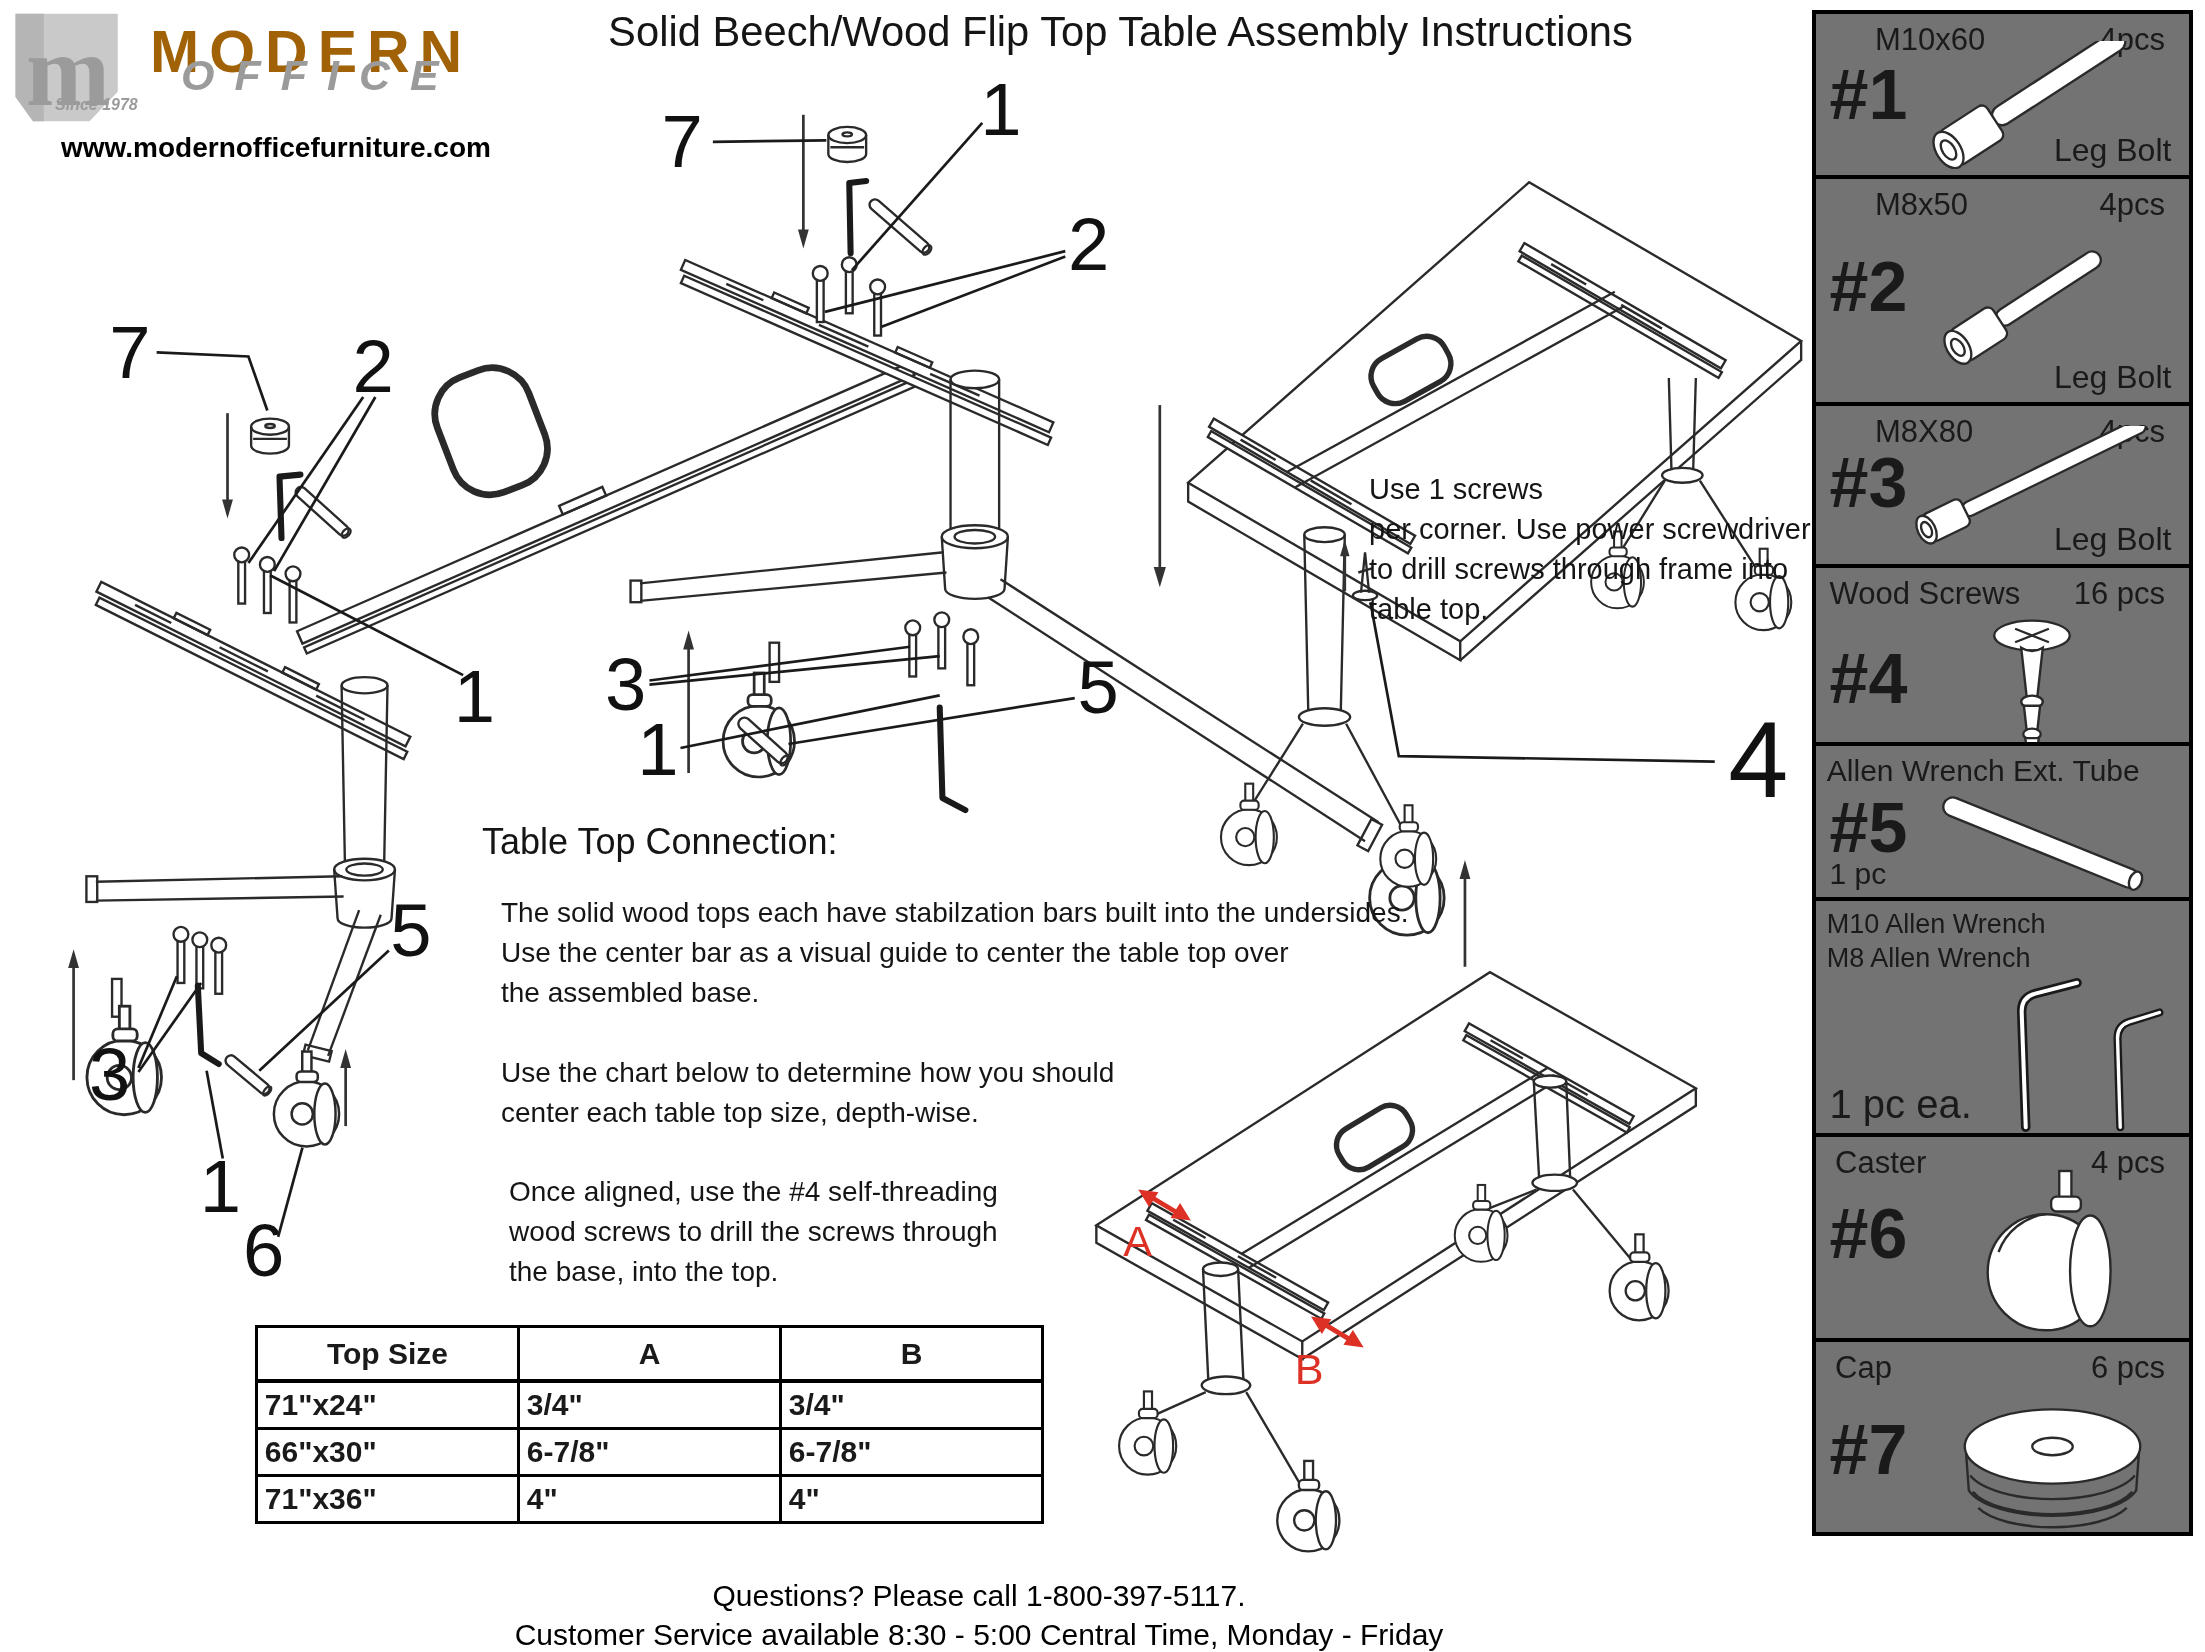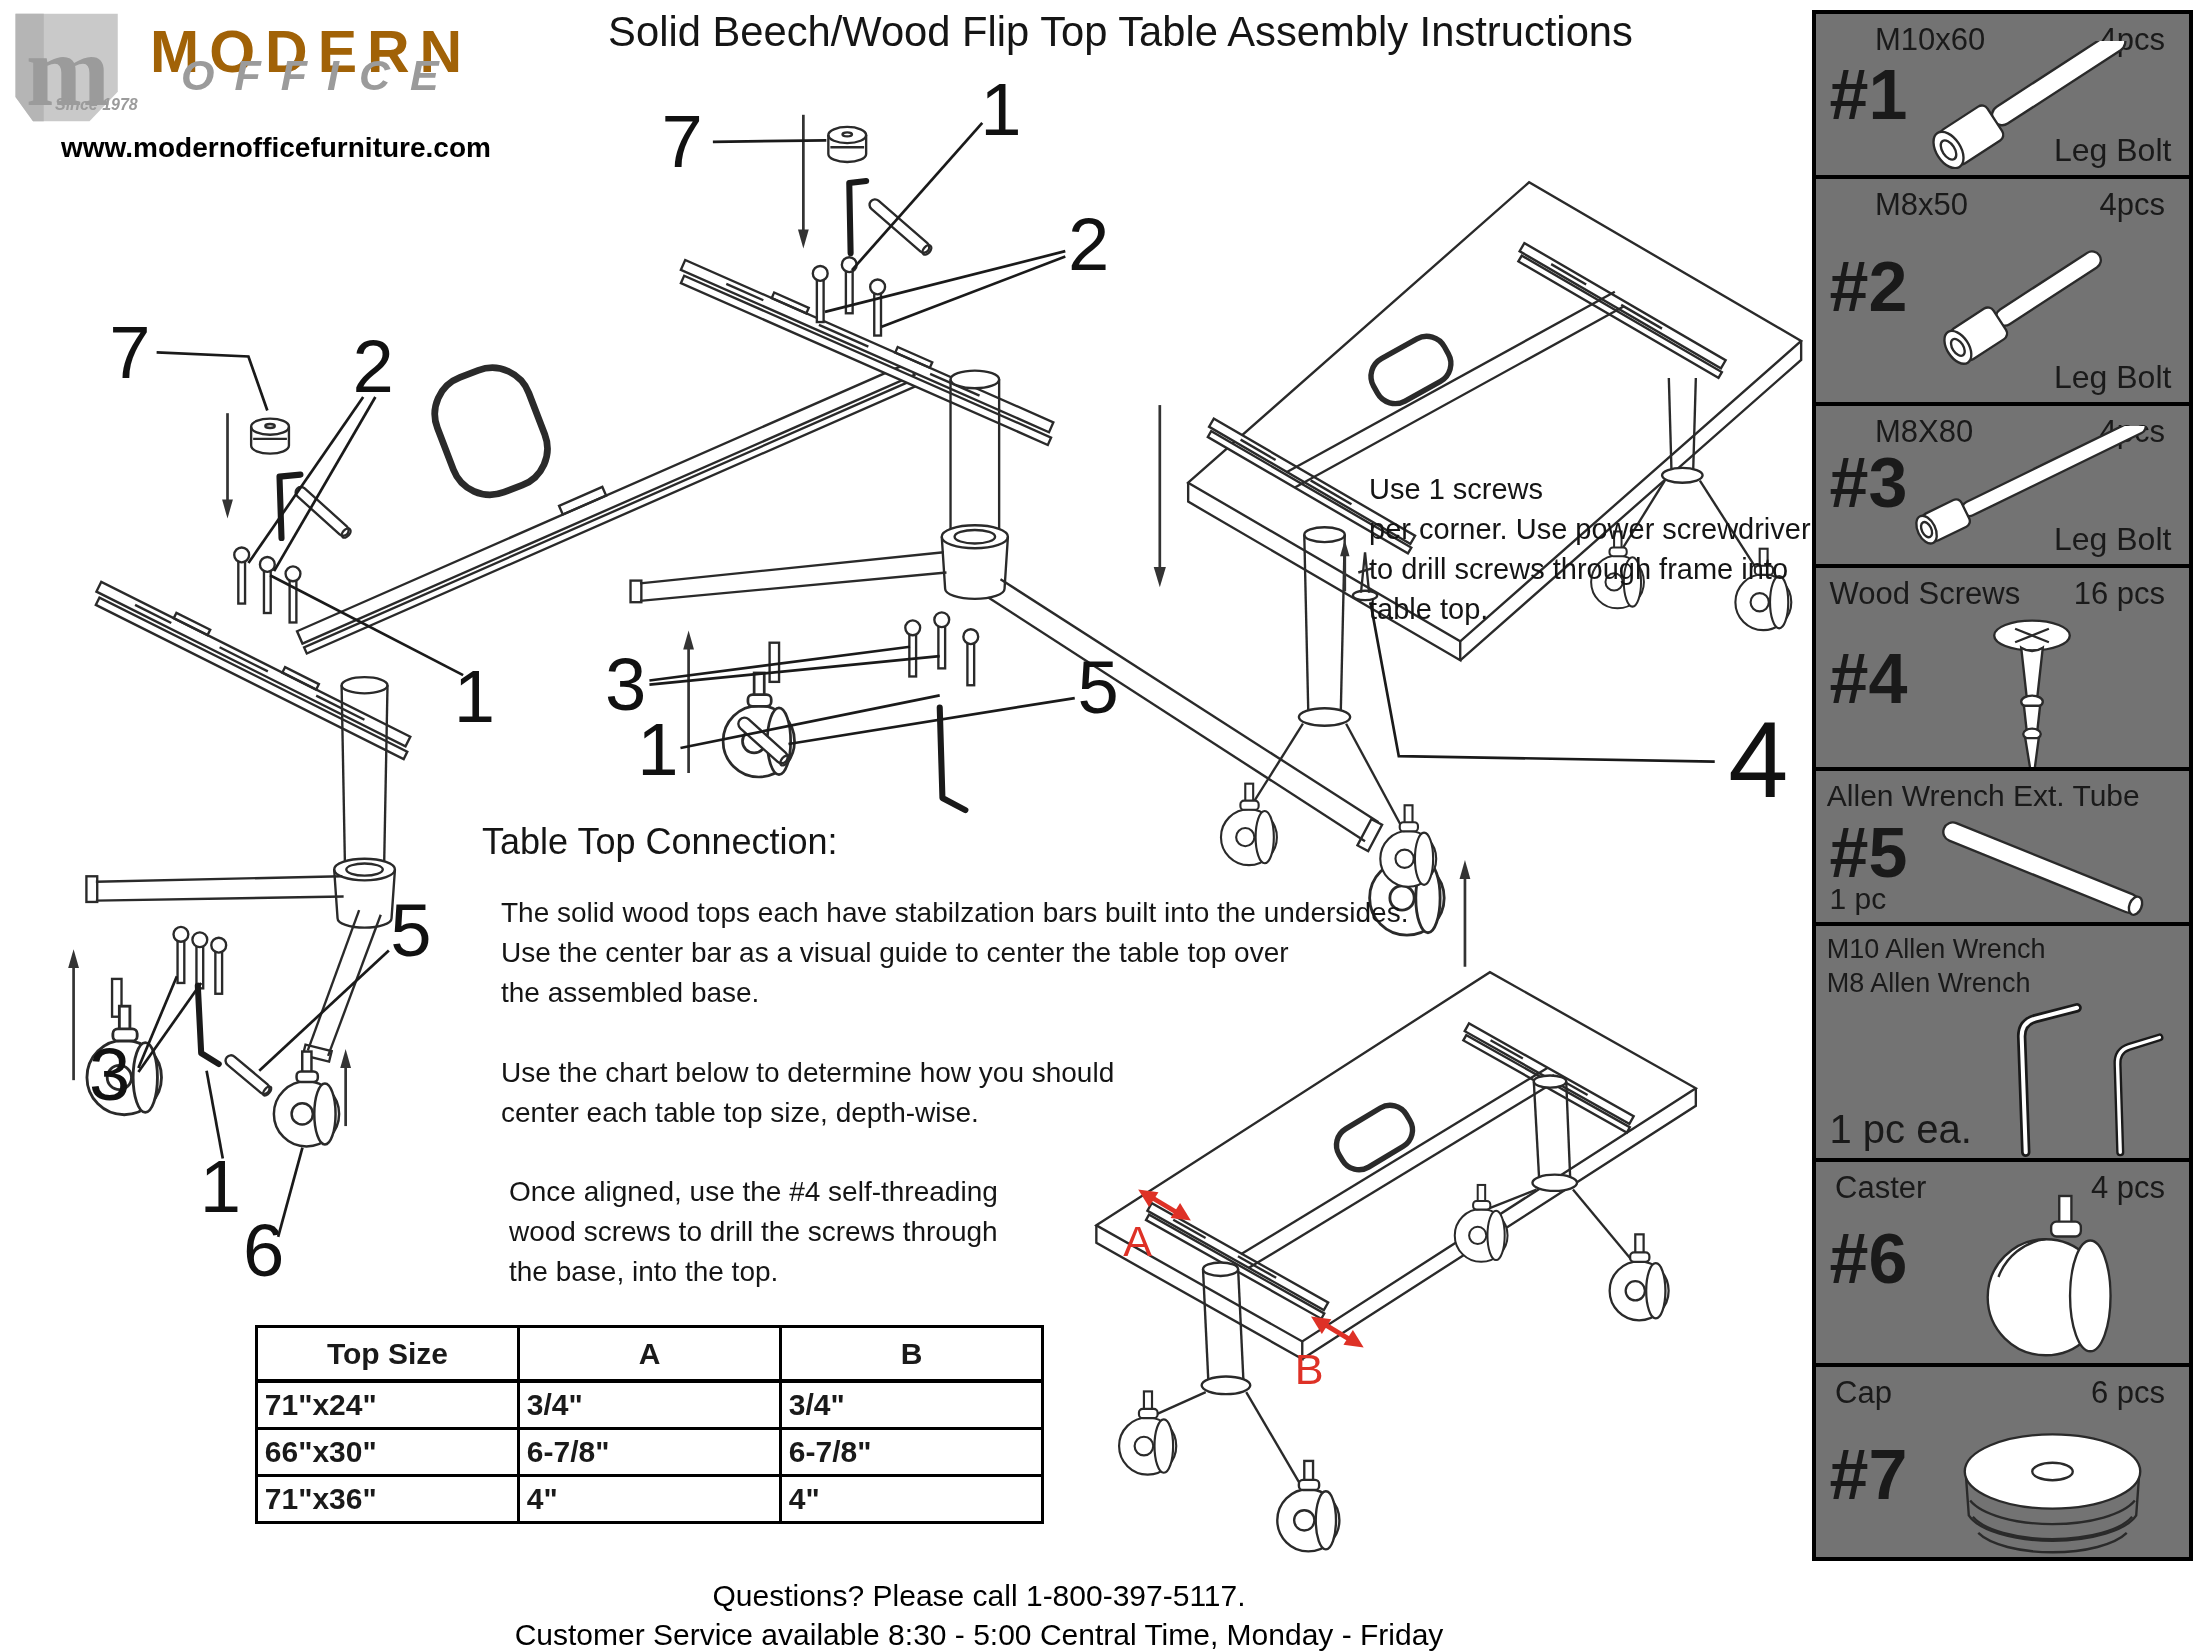--- a/index.html
+++ b/index.html
@@ -427,21 +427,21 @@
     <svg class="abs" style="left:68px;top:20px" width="297" height="122" viewBox="0 0 440 180">
       <g transform="translate(90,140) rotate(-26)" class="lnf">
         <rect x="30" y="-11" width="300" height="22" rx="11"></rect>
         <rect x="-30" y="-22" width="64" height="44" rx="9"></rect>
         <ellipse cx="-30" cy="0" rx="13" ry="22"></ellipse>
         <ellipse cx="-30" cy="0" rx="7" ry="12" fill="none"></ellipse>
       </g>
     </svg>
   </div>
 
-  <div class="pbox" style="height:207px">
+  <div class="pbox" style="height:182px">
     <span class="pname" style="left:13.5px">Wood Screws</span>
     <span class="pqty">16 pcs</span>
     <span class="pid" style="top:71px">#4</span>
     <svg class="abs" style="left:135px;top:47px" width="162" height="176" viewBox="0 0 240 260">
       <ellipse cx="120" cy="30" rx="56" ry="22" class="lnf"></ellipse>
       <line x1="95" y1="20" x2="145" y2="40" class="ln"></line>
       <line x1="145" y1="20" x2="95" y2="40" class="ln"></line>
       <path d="M104,48 Q120,58 136,48 L128,120 L112,120 Z" class="lnf"></path>
       <ellipse cx="120" cy="128" rx="16" ry="9" class="lnf"></ellipse>
       <path d="M108,134 L132,134 L128,170 L112,170 Z" class="lnf"></path>

